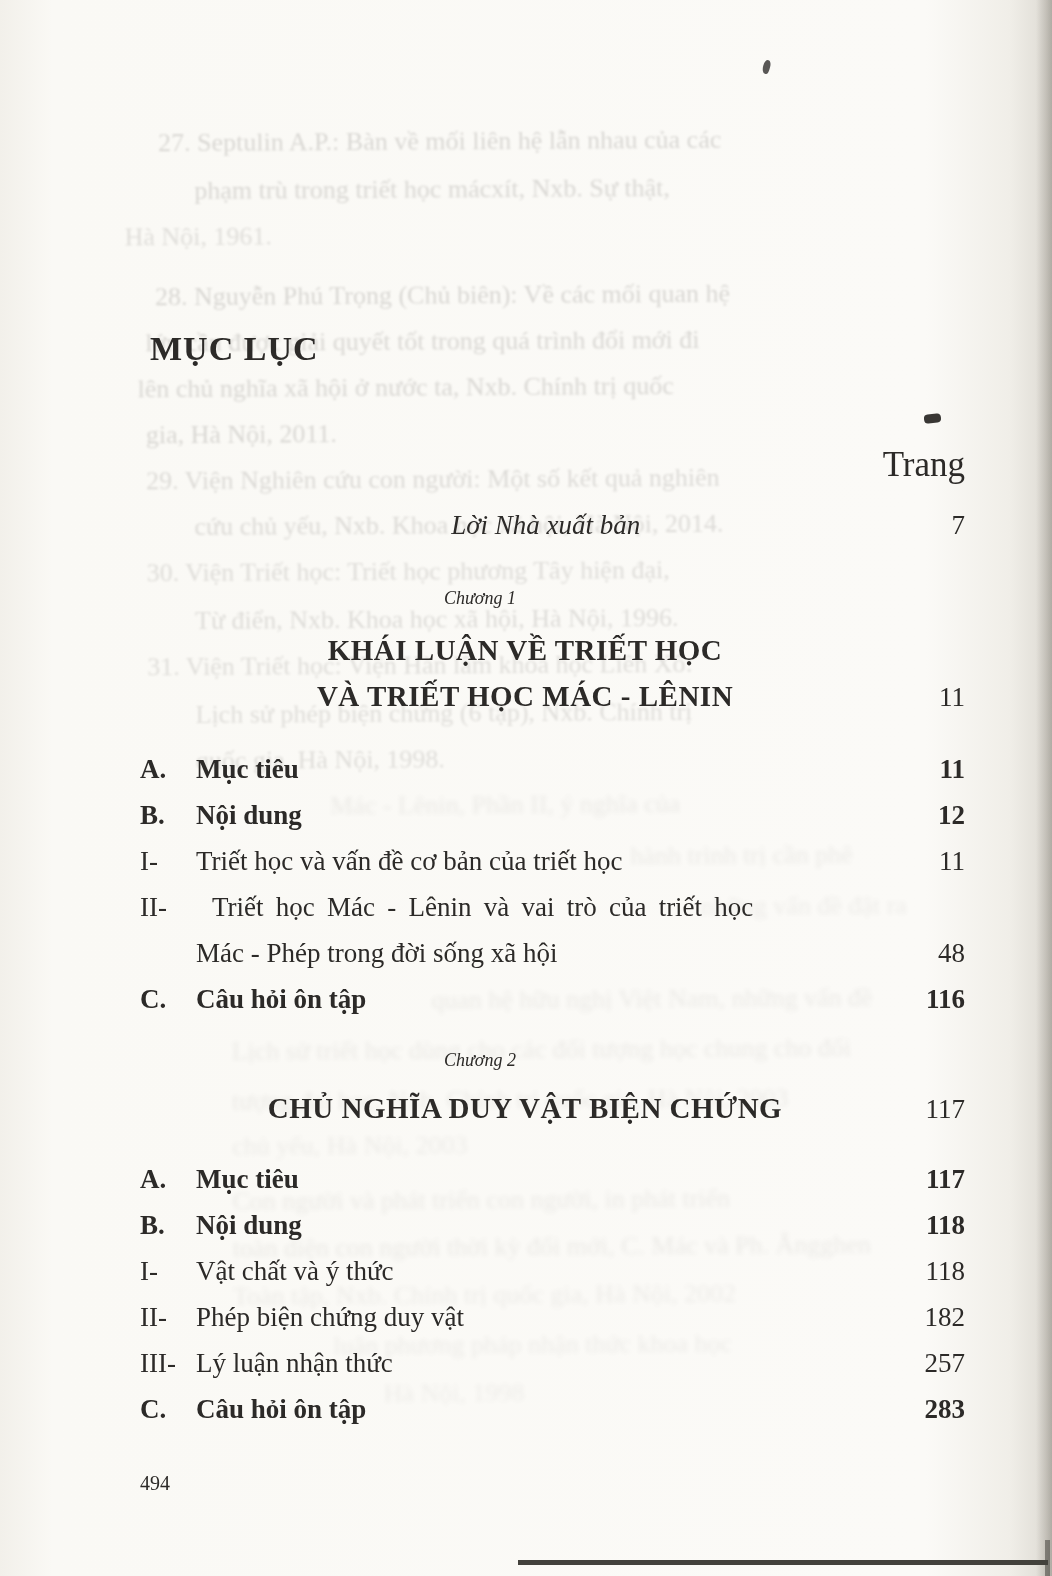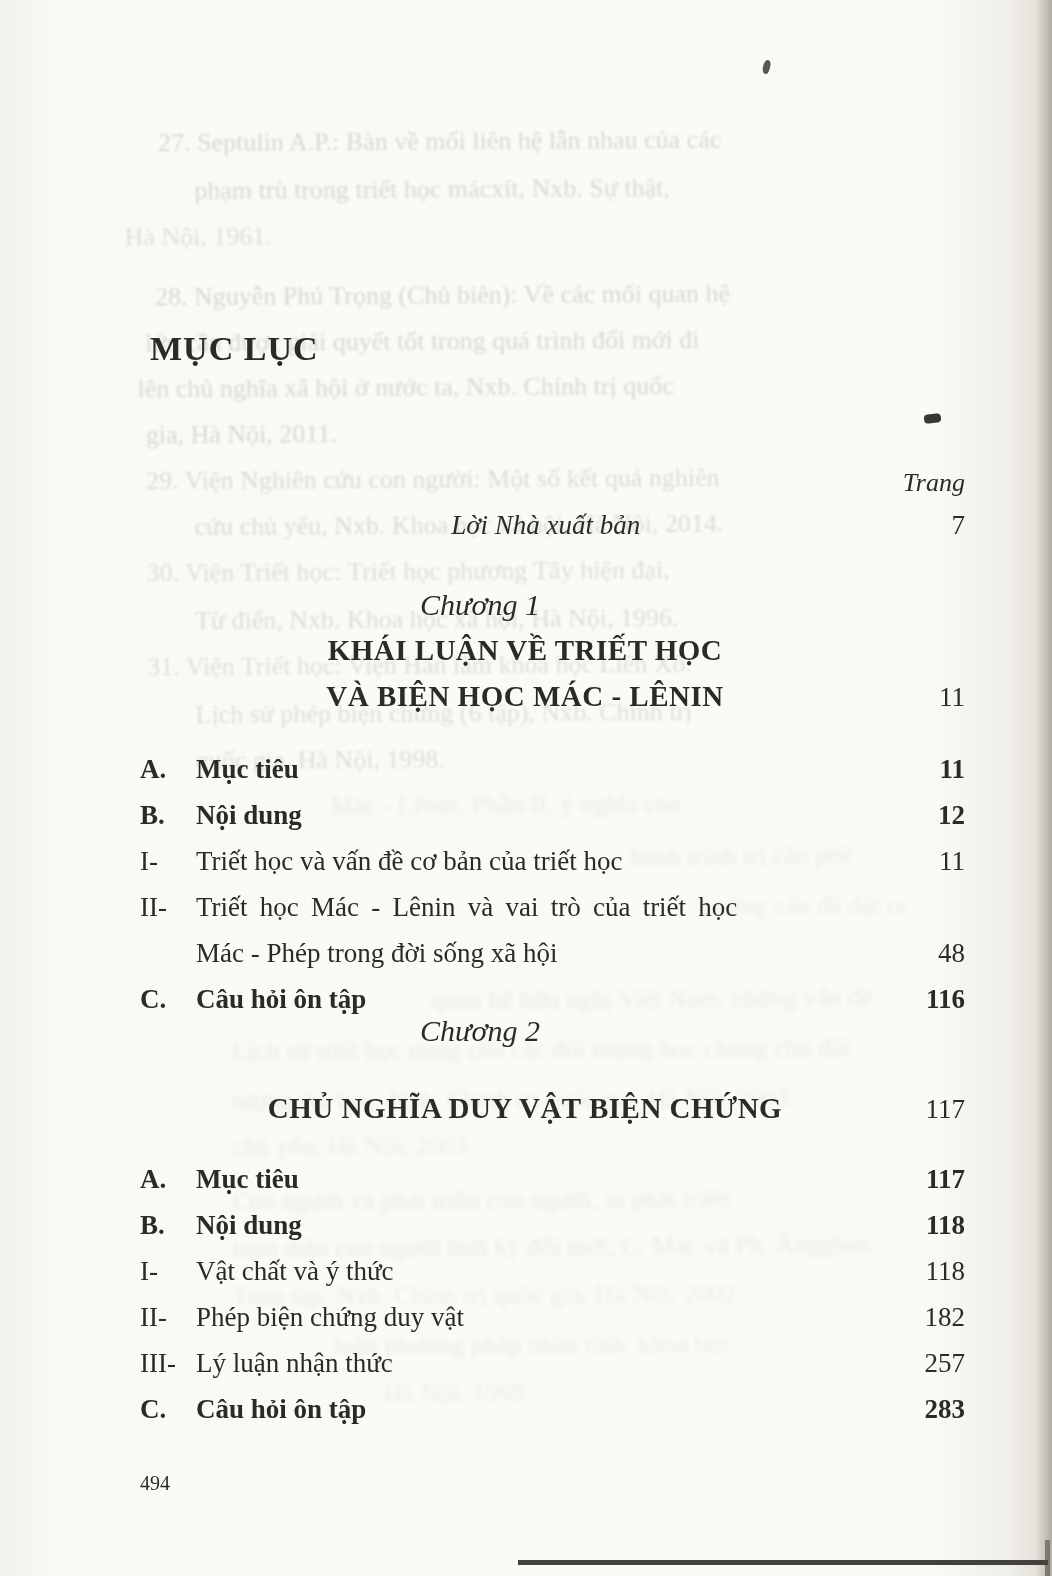--- a/index.html
+++ b/index.html
@@ -27,46 +27,46 @@
     filter:blur(1.1px);
   }
   
   .content { position:absolute; inset:0; z-index:2; }
   .abs { position:absolute; }
   .page-title {
     left:150px; top:330px; width:880px;
     text-align:left;
     font-size:34px; font-weight:bold; letter-spacing:1px;
   }
-  .trang { right:87px; top:468px; font-style:italic; font-size:26px; }
+  .trang { right:87px; top:445px; font-size:35px; }
   .preface-row {
     left:140px; right:87px; top:510px;
     display:flex; align-items:baseline; font-size:27px;
   }
   .preface-row .label { flex:1; font-style:italic;text-align:center; }
   .preface-row .pagenum { text-align:right; }
   .kicker {
     left:120px; width:720px; text-align:center;
-    font-style:italic; font-size:30px;
+    font-style:italic; font-size:18px;
   }
   .chap-heading {
     left:140px; width:770px; text-align:center;
     font-weight:bold; font-size:29px; letter-spacing:0.5px;
   }
   .page-num-abs { right:87px; font-size:27px; }
   .toc-block { left:140px; right:87px; position:absolute; }
   .toc-row {
     display:flex; align-items:baseline;
     height:46px; line-height:46px; font-size:27px;
   }
   .toc-row .marker { flex:0 0 56px; }
   .toc-row .label { flex:1; white-space:nowrap; overflow:visible; }
   .toc-row .pagenum { flex:0 0 70px; text-align:right; }
   .toc-row.bold { font-weight:bold; }
-  .label.stretch { word-spacing:5.5px; }
+  .label.stretch { word-spacing:5.5px;margin-left:16px; }
   .footer-num { left:140px; top:1472px; font-size:20px; }
   
   .right-edge-band {
     position:absolute; top:0; right:0; width:16px; height:100%;
     background:linear-gradient(90deg, rgba(150,145,136,0) 0%, rgba(150,145,136,0.35) 60%, rgba(120,116,108,0.45) 100%);
     z-index:3;
   }
   .bottom-scan-line {
     position:absolute; left:518px; top:1560px; width:530px; height:5px;
     background:#43413c; z-index:3;
@@ -126,21 +126,21 @@
 
     <div class="abs trang">Trang</div>
 
     <div class="abs preface-row">
       <span class="label">Lời Nhà xuất bản</span>
       <span class="pagenum">7</span>
     </div>
 
     <div class="abs kicker" style="top:588px;">Chương 1</div>
     <div class="abs chap-heading" style="top:634px;">KHÁI LUẬN VỀ TRIẾT HỌC</div>
-    <div class="abs chap-heading" style="top:680px;">VÀ BIỆN HỌC MÁC - LÊNIN</div>
+    <div class="abs chap-heading" style="top:680px;">VÀ TRIẾT HỌC MÁC - LÊNIN</div>
     <span class="abs page-num-abs" style="top:682px;">11</span>
 
     <div class="toc-block" style="top:746px;">
         <div class="toc-row bold">
           <span class="marker">A.</span>
           <span class="label">Mục tiêu</span>
           <span class="pagenum">11</span>
         </div>
         <div class="toc-row bold">
           <span class="marker">B.</span>
@@ -162,21 +162,21 @@
           <span class="label">Mác - Phép trong đời sống xã hội</span>
           <span class="pagenum">48</span>
         </div>
         <div class="toc-row bold">
           <span class="marker">C.</span>
           <span class="label">Câu hỏi ôn tập</span>
           <span class="pagenum">116</span>
         </div>
       </div>
 
-    <div class="abs kicker" style="top:1014px;">Chương 2</div>
+    <div class="abs kicker" style="top:1050px;">Chương 2</div>
     <div class="abs chap-heading" style="top:1092px;">CHỦ NGHĨA DUY VẬT BIỆN CHỨNG</div>
     <span class="abs page-num-abs" style="top:1094px;">117</span>
 
     <div class="toc-block" style="top:1156px;">
         <div class="toc-row bold">
           <span class="marker">A.</span>
           <span class="label">Mục tiêu</span>
           <span class="pagenum">117</span>
         </div>
         <div class="toc-row bold">

